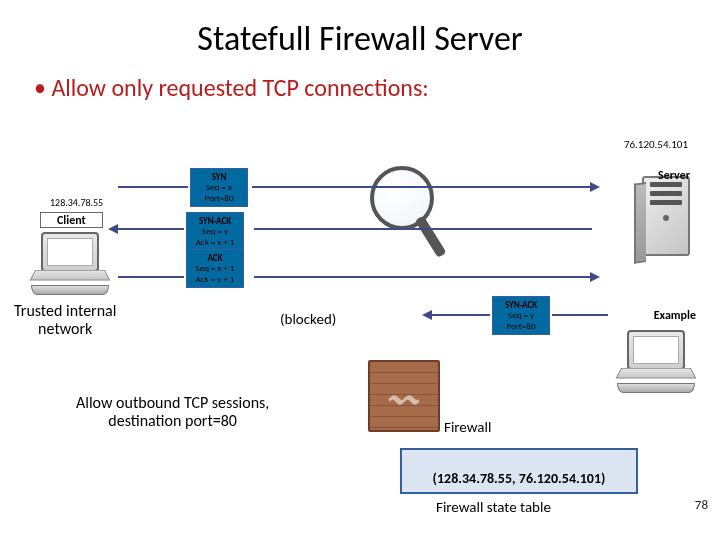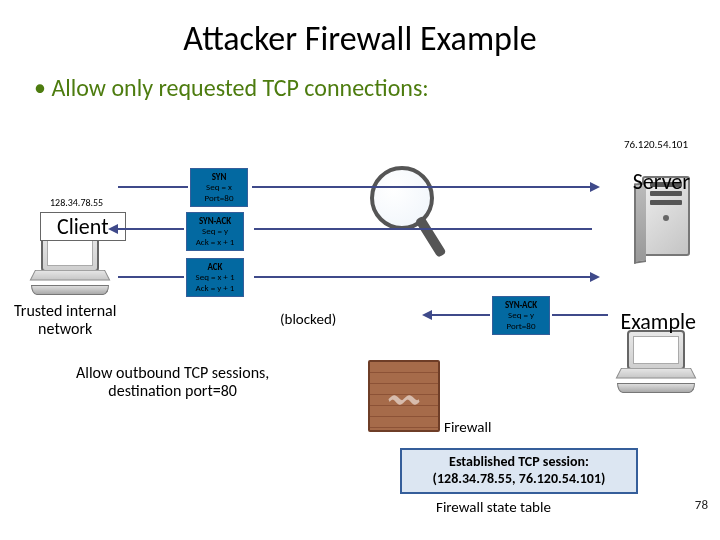--- a/index.html
+++ b/index.html
@@ -5,46 +5,46 @@
   * { box-sizing: border-box; margin: 0; padding: 0; }
   body {
     width: 720px; height: 540px;
     font-family: Calibri, Arial, sans-serif;
     background: #fff; position: relative; overflow: hidden;
   }
   .title {
     font-size: 34px; text-align: center; padding-top: 18px; color: #000;
   }
   .bullet {
-    font-size: 24px; padding: 14px 0 0 34px; color: #4d7c0f;
+    font-size: 24px; padding: 14px 0 0 34px; color: #b91c1c;
   }
   .bullet::before { content: "• "; }
   .abs { position: absolute; }
   .ip-top-right { top: 138px; right: 32px; font-size: 11px; }
   .ip-client { top: 196px; left: 26px; font-size: 10px; margin-left: 24px; }
-  .client-label, .server-label, .attacker-label { font-size: 22px; }
+  .client-label, .server-label, .attacker-label { font-size: 12px; font-weight: bold; }
   .trusted { font-size: 16px; text-align: center; line-height: 1.1; }
   .pkt {
     border: 1.5px solid #355e9a; background: #0369a1;
     font-size: 9px; text-align: center; padding: 3px 6px; line-height: 1.15;
     min-width: 58px;
   }
   .arrow-line { position: absolute; height: 2px; background: #3f4a8a; }
   .arrow-head-r {
     position: absolute; width: 0; height: 0;
     border-top: 5px solid transparent; border-bottom: 5px solid transparent;
     border-left: 10px solid #3f4a8a;
   }
   .arrow-head-l {
     position: absolute; width: 0; height: 0;
     border-top: 5px solid transparent; border-bottom: 5px solid transparent;
     border-right: 10px solid #3f4a8a;
   }
   .blocked { font-size: 15px; }
-  .allow { font-size: 16px; text-align: center; line-height: 1.15; }
+  .allow { font-size: 16px; text-align: center; line-height: 1.15; margin-top: 30px; }
   .firewall-label { font-size: 15px; }
   .estab {
     border: 2px solid #355e9a; background: #dce6f2;
     font-size: 14px; font-weight: bold; text-align: center;
     padding: 4px 8px; line-height: 1.2;
   }
   .state-label { font-size: 15px; }
   .pagenum { font-size: 13px; color: #222; right: 12px; bottom: 28px; }
   
   .laptop { width: 84px; height: 68px; position: absolute; }
@@ -98,21 +98,21 @@
     position:absolute; left:0; top:0;
   }
   .magnifier .handle {
     width:10px; height:44px; background:#555; border-radius:4px;
     position:absolute; left:44px; top:52px; transform: rotate(-32deg); transform-origin: top;
   }
 </style>
 </head>
 <body>
 
-<div class="title">Attacker Firewall Example</div>
+<div class="title">Statefull Firewall Server</div>
 <div class="bullet">Allow only requested TCP connections:</div>
 
 <div class="abs ip-top-right">76.120.54.101</div>
 <div class="abs ip-client">128.34.78.55</div>
 
 <div class="laptop abs" style="left:28px; top:232px;">
   <div class="screen"></div>
     <div class="kbd"></div>
     <div class="base"></div>
 </div>
@@ -153,21 +153,21 @@
 <div class="pkt abs" style="left:190px; top:168px;">
   <b>SYN</b><br>
   <span>Seq = x</span><br>
   <span>Port=80</span>
 </div>
 <div class="pkt abs" style="left:186px; top:212px;">
   <b>SYN-ACK</b><br>
   <span>Seq = y</span><br>
   <span>Ack = x + 1</span>
 </div>
-<div class="pkt abs" style="left:186px; top:258px;">
+<div class="pkt abs" style="left:186px; top:249px;">
   <b>ACK</b><br>
   <span>Seq = x + 1</span><br>
   <span>Ack = y + 1</span>
 </div>
 <div class="pkt abs" style="left:492px; top:296px;">
   <b>SYN-ACK</b><br>
   <span>Seq = y</span><br>
   <span>Port=80</span>
 </div>
 
@@ -187,18 +187,18 @@
 <div class="arrow-line" style="left:432px; top:314px; width:58px;"></div>
 <div class="arrow-head-l" style="left:422px; top:310px;"></div>
 <div class="abs blocked" style="left:280px; top:310px;">(blocked)</div>
 
 <div class="abs allow" style="left:76px; top:364px;">
   <span>Allow outbound TCP sessions,</span><br>
   <span>destination port=80</span>
 </div>
 
 <div class="estab abs" style="left:400px; top:448px; width:238px;">
-  <span>Established TCP session:</span><br>
+  <br>
   <span>(128.34.78.55, 76.120.54.101)</span>
 </div>
 <div class="abs state-label" style="left:436px; top:498px;text-align:right;">Firewall state table</div>
 
 <div class="abs pagenum">78</div>
 
 </body></html>

